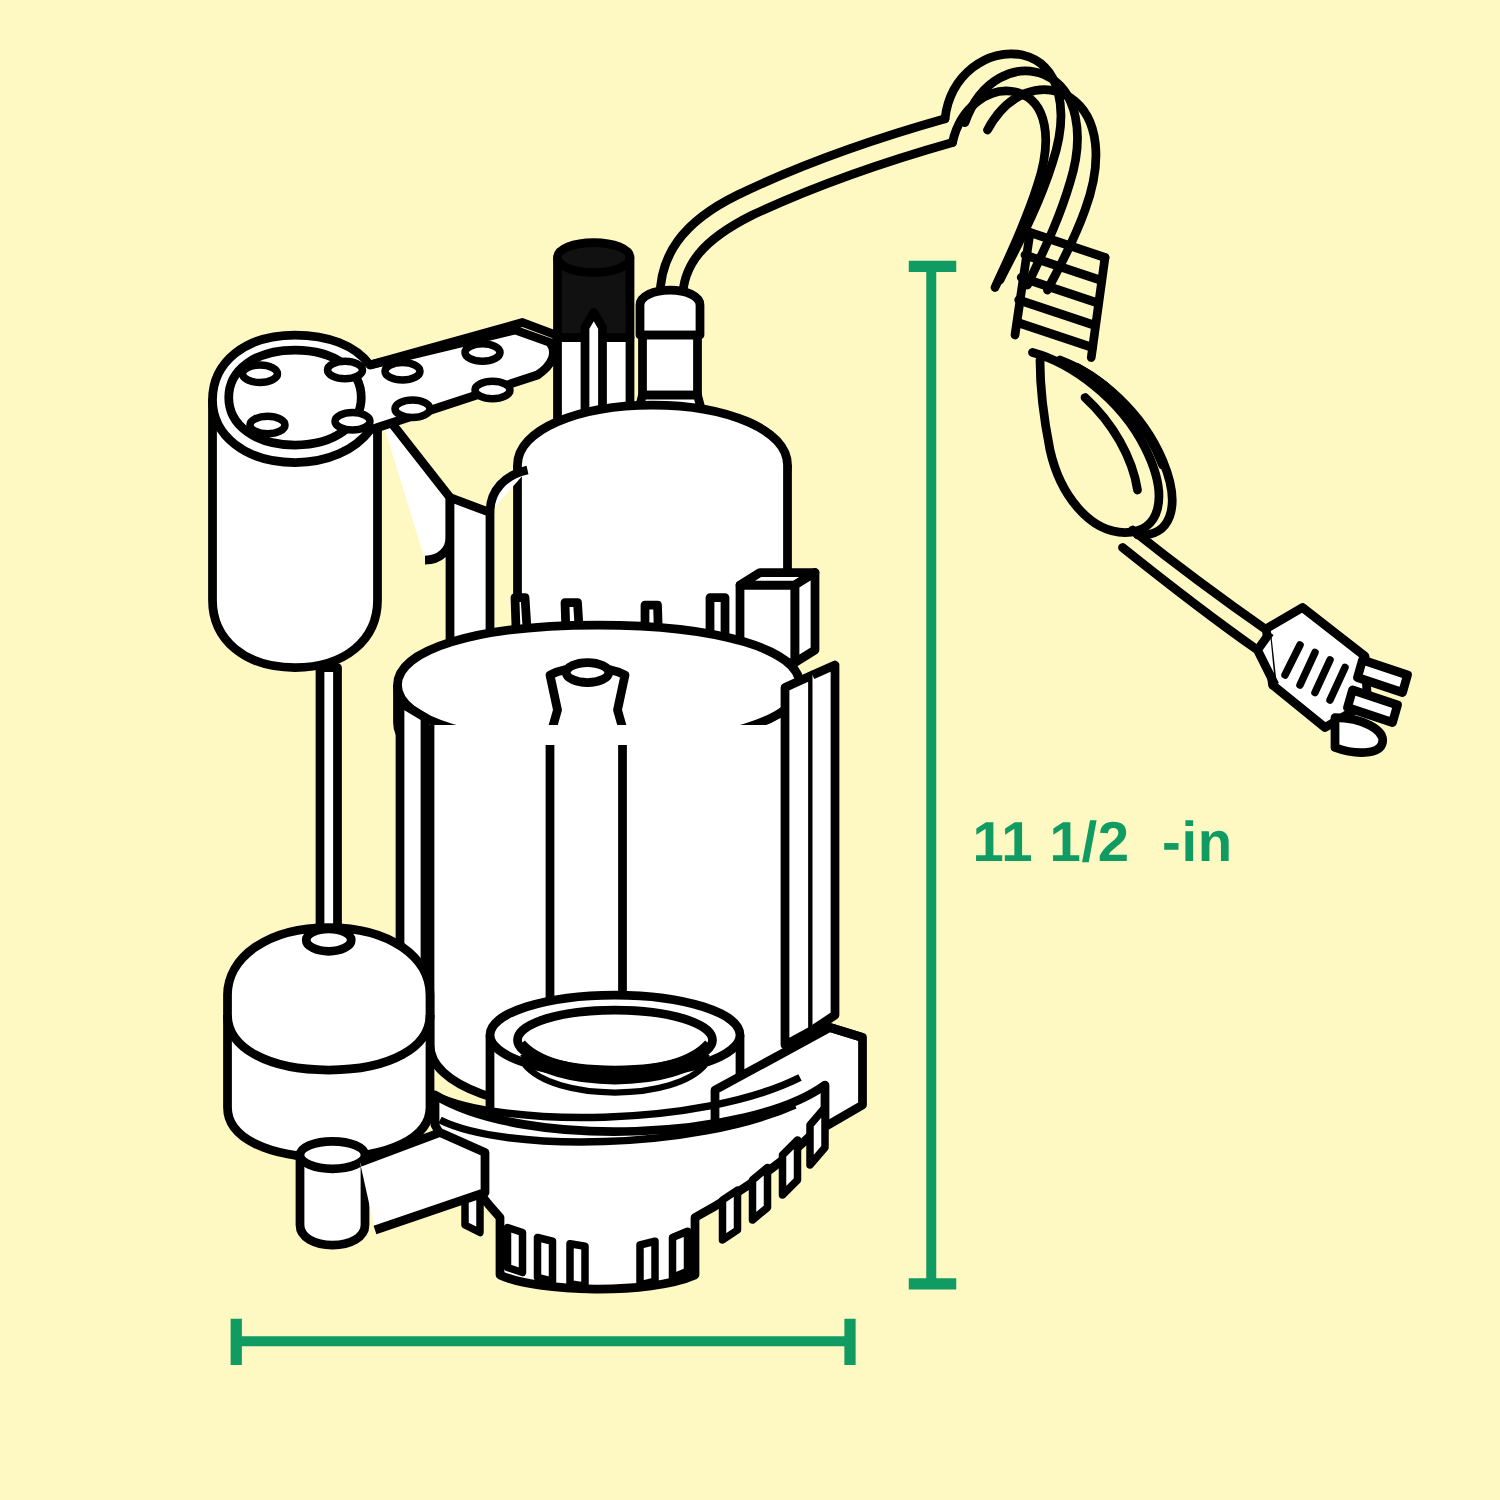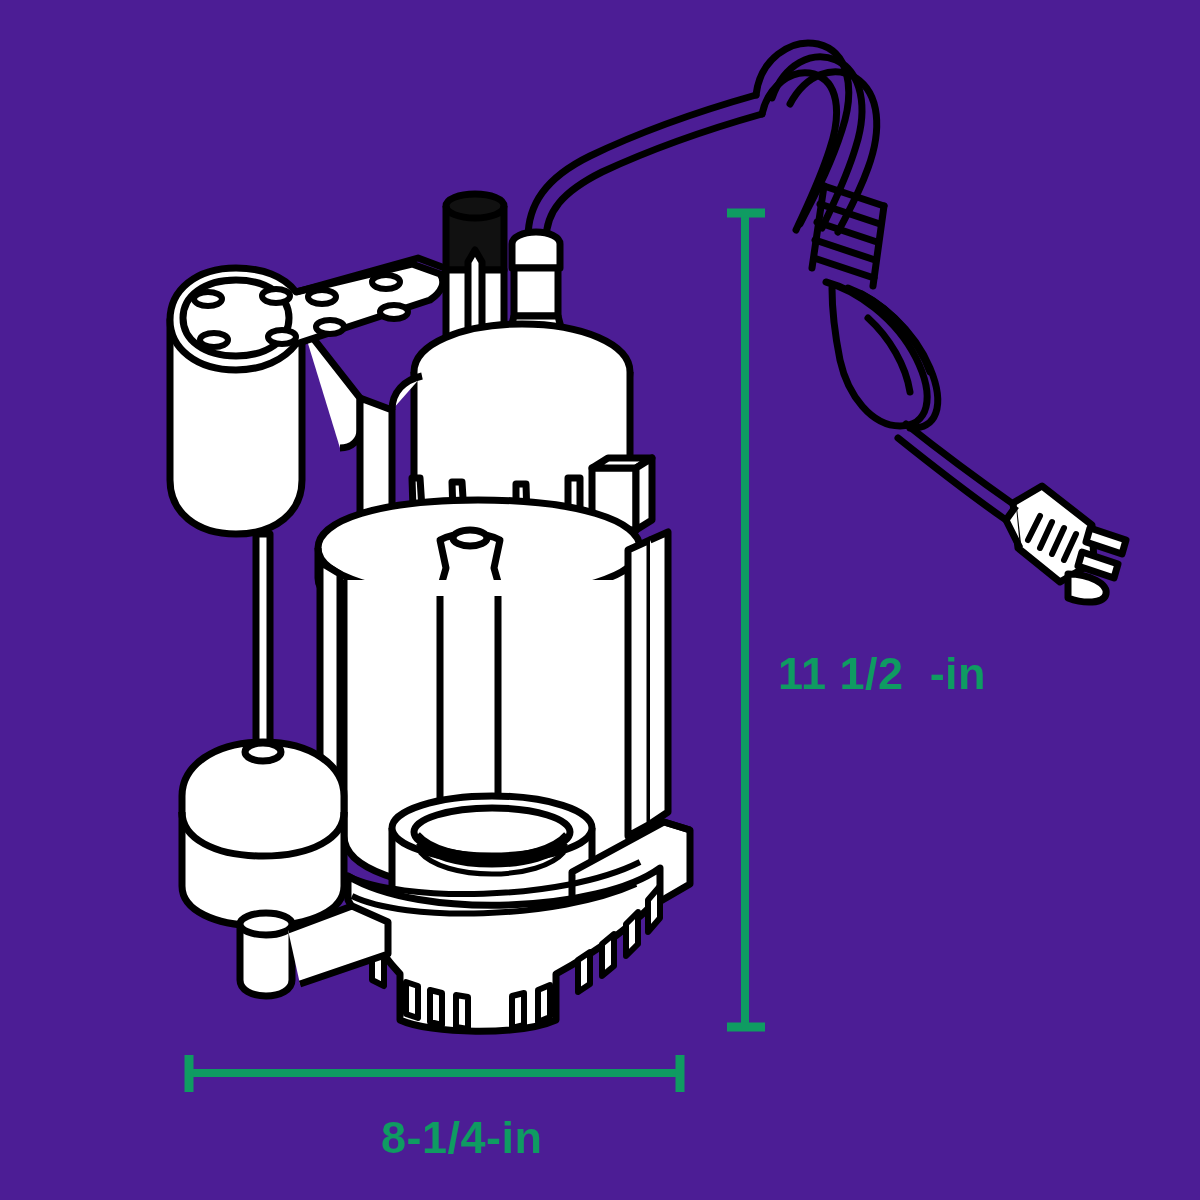--- a/index.html
+++ b/index.html
@@ -1,19 +1,19 @@
 <!DOCTYPE html>
 <html><head>
 <meta charset="utf-8">
 <title>Product Dimension Diagram</title>
 <style>
   html,body{margin:0;padding:0;background:#ffffff;}
   body{width:1200px;height:1200px;overflow:hidden;
        font-family:"Liberation Sans","DejaVu Sans",sans-serif;}
-  #stage{position:relative;width:1200px;height:1200px;background:#4c1d95;}
+  #stage{position:relative;width:1200px;height:1200px;background:#fef9c3;}
   #stage svg{position:absolute;top:0;left:0;}
   .dimlabel{position:absolute;color:#0f9b62;font-weight:600;white-space:pre;
             letter-spacing:.5px;}
   #label-height{left:778px;top:648px;font-size:45px;}
   #label-width{left:381px;top:1112px;font-size:45px;}
 </style>
 </head>
 <body>
 
 <div id="stage">
@@ -228,15 +228,14 @@
 
     <g fill="none" stroke="#000" stroke-width="6">
       <path d="M 348 876 C 400 902, 560 902, 640 862"></path>
       <path d="M 352 896 C 404 922, 556 920, 636 884"></path>
     </g>
 
   </svg>
 
   <div class="dimlabel" id="label-height">11 1/2  -in</div>
 
-  <div class="dimlabel" id="label-width">8-1/4-in</div>
 
 </div>
 
 </body></html>

